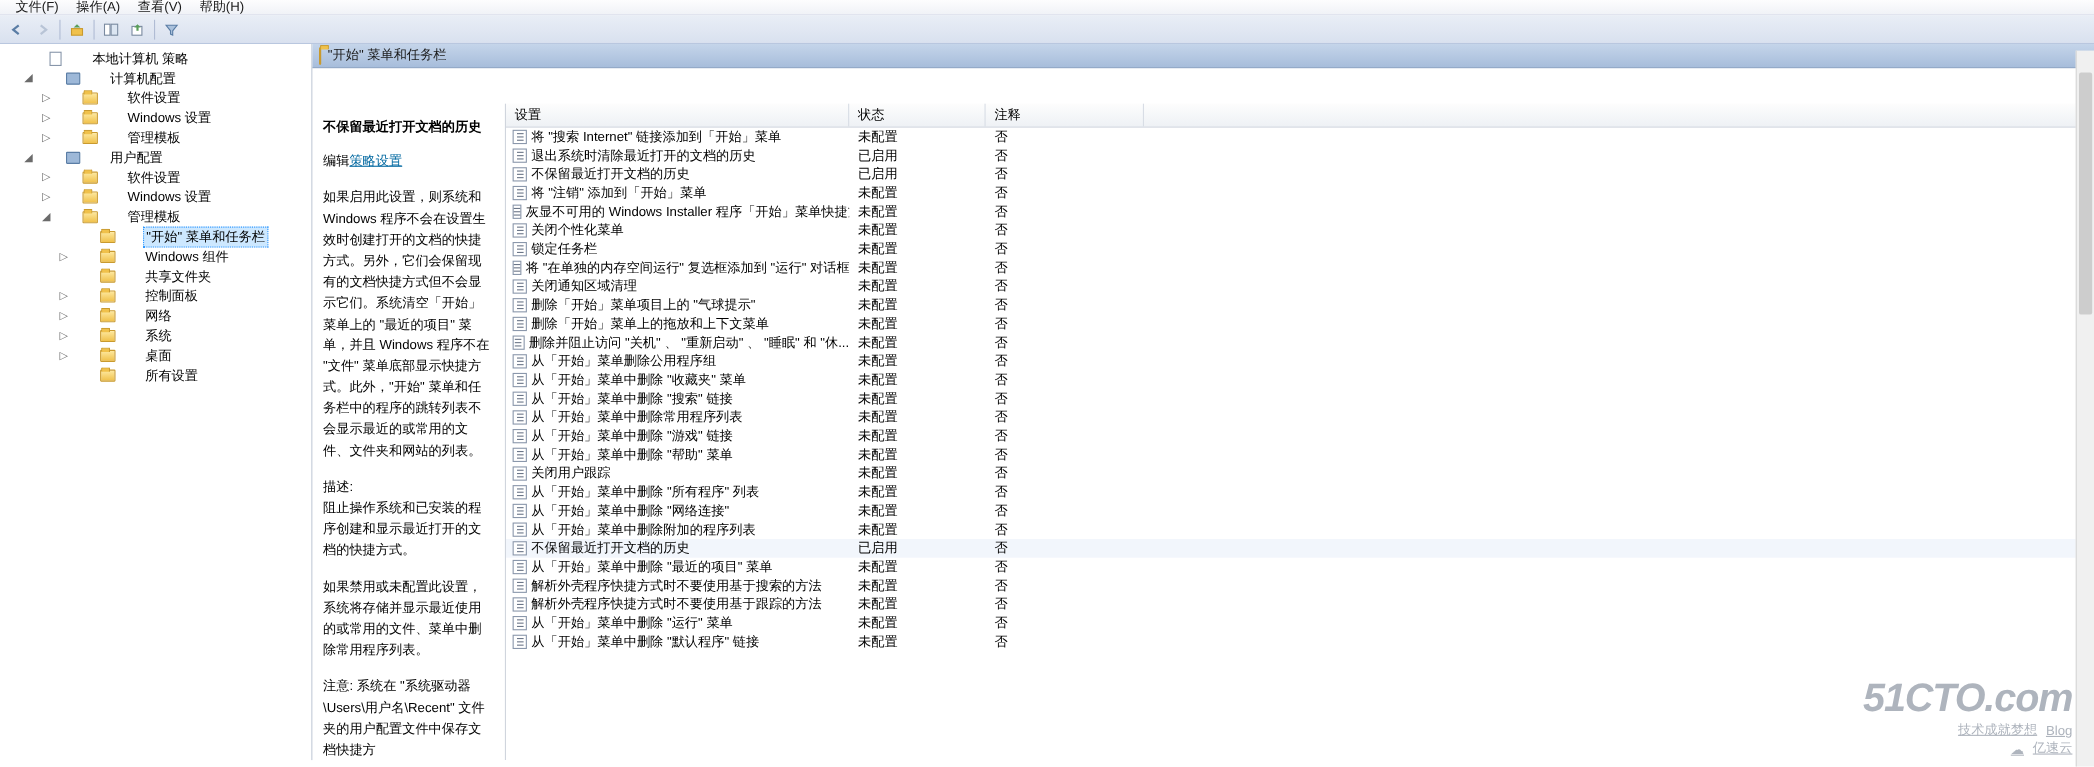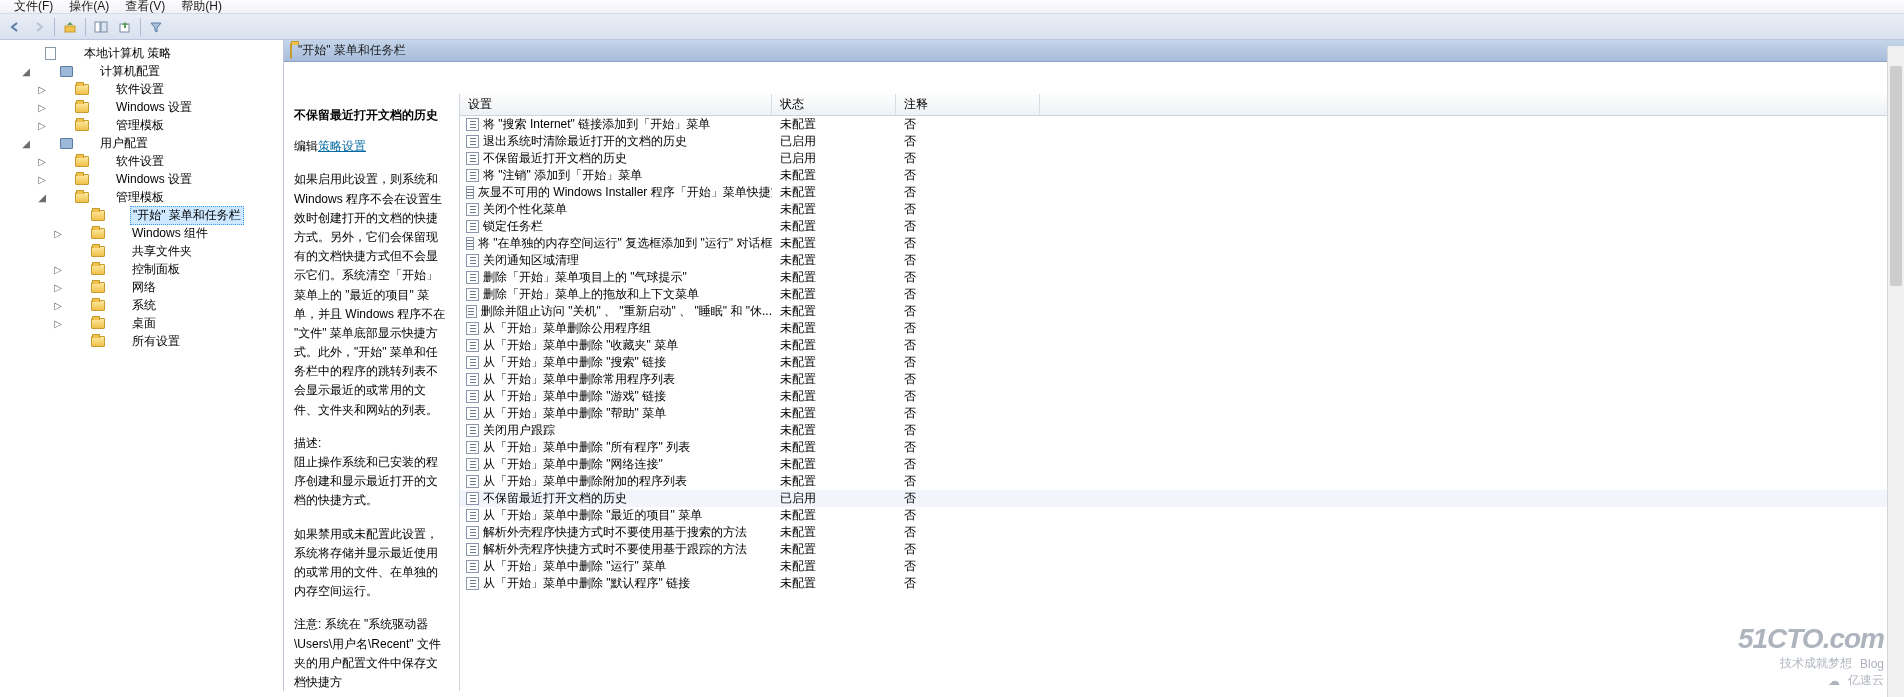--- a/index.html
+++ b/index.html
@@ -37,22 +37,22 @@
 .list-row{height:17px;display:flex;align-items:center;}
 .list-row.hl{background:#f2f6fc;}
 .list-row .c1{width:312px;padding-left:6px;display:flex;align-items:center;gap:4px;overflow:hidden;white-space:nowrap;}
 .list-row .c2{width:124px;padding-left:8px;}
 .list-row .c3{width:144px;padding-left:8px;}
 .reg-ic{width:13px;height:13px;border:1px solid #8a97ab;background:#fff;position:relative;display:flex;align-items:center;justify-content:center;}
 .reg-ic:after{content:"";width:6px;height:1px;background:#6b7688;box-shadow:0 -3px 0 #6b7688,0 3px 0 #6b7688;}
 .scroll-v{position:absolute;right:0;top:46px;bottom:0;width:17px;background:#f0f0f0;border-left:1px solid #d6d6d6;}
 .scroll-thumb{position:absolute;left:2px;right:2px;top:20px;height:220px;background:#cdcdcd;border-radius:2px;}
 .watermark{position:absolute;right:20px;bottom:8px;text-align:right;color:#aeb4bd;pointer-events:none;}
-.watermark .big{font-size:28px;font-weight:bold;font-style:italic;letter-spacing:-1px;}
-.watermark .small{font-size:12px;display:flex;align-items:center;justify-content:flex-end;gap:8px;}
+.watermark .big{font-size:36px;font-weight:bold;font-style:italic;letter-spacing:-1px;}
+.watermark .small{font-size:12px;display:flex;align-items:center;justify-content:flex-end;gap:8px;text-decoration:underline;}
 svg{display:block;}
 </style>
 </head>
 <body>
 
 <div class="menubar">
   <span>文件(F)</span>
   <span>操作(A)</span>
   <span>查看(V)</span>
   <span>帮助(H)</span>
@@ -229,21 +229,21 @@
     </div>
     <div class="main-split">
       <div class="desc-pane">
         <h2>不保留最近打开文档的历史</h2>
         <div class="sec"><span>编辑</span><a href="#">策略设置</a></div>
         <div class="sec">如果启用此设置，则系统和 Windows 程序不会在设置生效时创建打开的文档的快捷方式。另外，它们会保留现有的文档快捷方式但不会显示它们。系统清空「开始」菜单上的 "最近的项目" 菜单，并且 Windows 程序不在 "文件" 菜单底部显示快捷方式。此外，"开始" 菜单和任务栏中的程序的跳转列表不会显示最近的或常用的文件、文件夹和网站的列表。</div>
         <div class="sec">
           <div>描述:</div>
           <div>阻止操作系统和已安装的程序创建和显示最近打开的文档的快捷方式。</div>
         </div>
-        <div class="sec">如果禁用或未配置此设置，系统将存储并显示最近使用的或常用的文件、在单独的内存空间运行。</div>
+        <div class="sec">如果禁用或未配置此设置，系统将存储并显示最近使用的或常用的文件、菜单中删除常用程序列表。</div>
         <div class="sec">注意: 系统在 "系统驱动器\Users\用户名\Recent" 文件夹的用户配置文件中保存文档快捷方</div>
       </div>
       <div class="list-pane">
         <div class="list-header">
           <div class="col col-setting">设置</div>
           <div class="col col-state">状态</div>
           <div class="col col-note">注释</div>
         </div>
         <div class="list-body" id="list-body">
             <div class="list-row">

